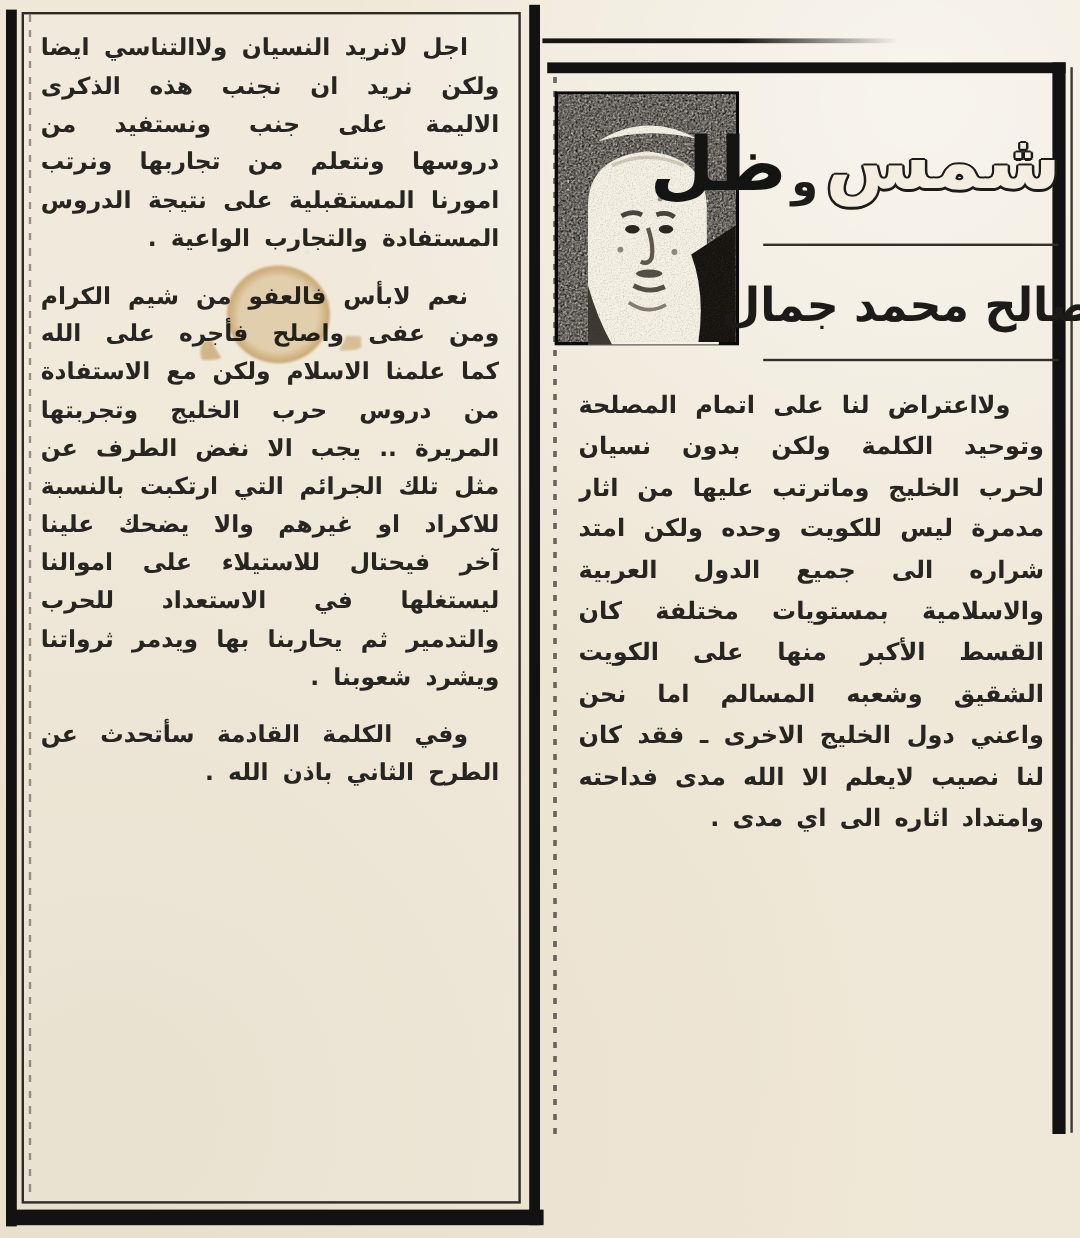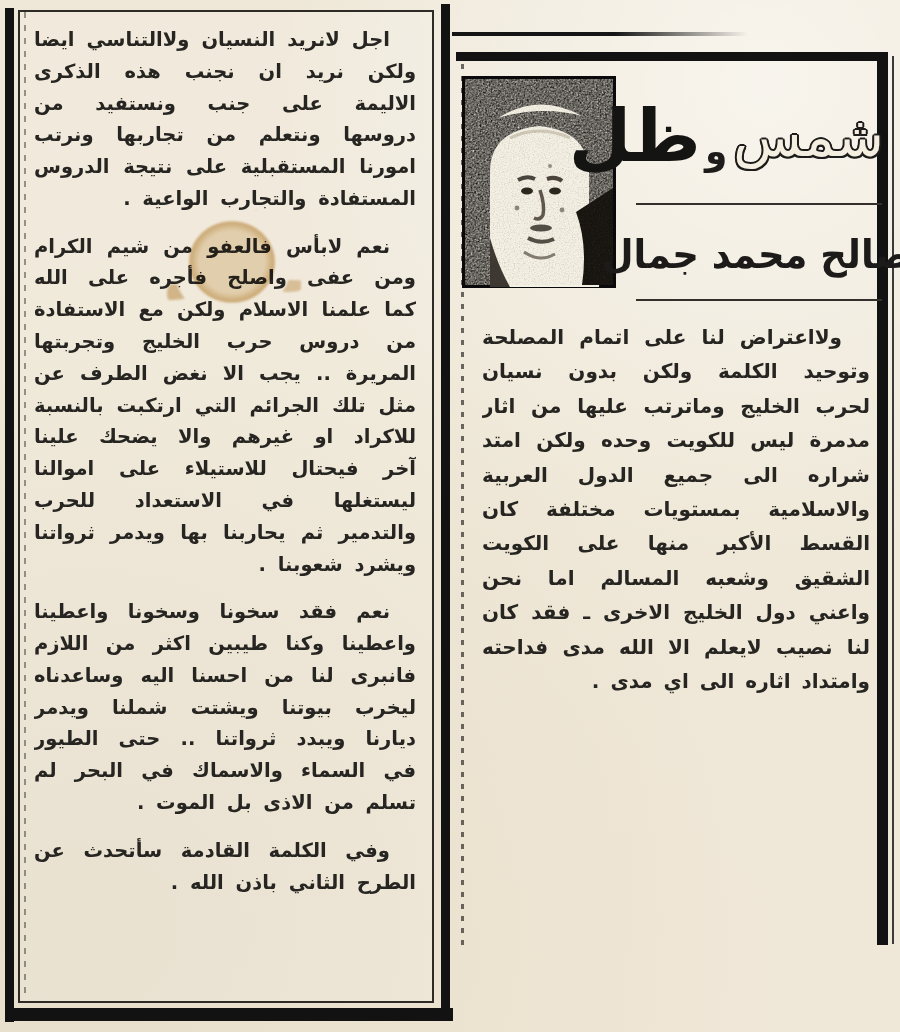--- a/index.html
+++ b/index.html
@@ -63,26 +63,26 @@
     opacity:.7;
   }
   
   .photo-wrap{left:462px;top:76px;width:154px;height:212px;}
   .title-block{
     left:628px;top:72px;width:256px;height:128px;
     direction:rtl;display:flex;align-items:center;justify-content:flex-start;
     color:#1d1c1a;white-space:nowrap;
   }
   .title-outline{
-    font-size:56px;font-weight:normal;color:#f3eee0;
+    font-size:64px;font-weight:bold;color:#f3eee0;
     text-shadow:2px 0 0 #1d1c1a,-2px 0 0 #1d1c1a,0 2px 0 #1d1c1a,0 -2px 0 #1d1c1a,
       1.5px 1.5px 0 #1d1c1a,-1.5px -1.5px 0 #1d1c1a,1.5px -1.5px 0 #1d1c1a,-1.5px 1.5px 0 #1d1c1a;
   }
   .title-waw{font-size:36px;font-weight:bold;margin:30px 6px 0 4px;}
-  .title-solid{font-size:72px;font-weight:bold;color:#141413;}
+  .title-solid{font-size:62px;font-weight:bold;color:#141413;}
   .mast-rule{width:246px;height:2px;background:#33302b;}
   .rule-1{left:636px;top:203px;}
   .rule-2{left:636px;top:299px;}
   .author-name{
     left:628px;top:212px;width:256px;height:84px;
     direction:rtl;display:flex;align-items:center;justify-content:center;
     font-size:37px;font-weight:bold;color:#1c1b19;white-space:nowrap;
     transform:scaleY(1.05);
   }
   
@@ -98,21 +98,20 @@
 <div class="abs bar bar-left"></div>
 <div class="abs bar bar-bottom"></div>
 <div class="abs bar bar-divider"></div>
 
 <div class="abs left-article"></div>
 <div class="abs left-dash-rule"></div>
 
 <div class="abs article-text left-text">
   <p>اجل لانريد النسيان ولاالتناسي ايضا ولكن نريد ان نجنب هذه الذكرى الاليمة على جنب ونستفيد من دروسها ونتعلم من تجاربها ونرتب امورنا المستقبلية على نتيجة الدروس المستفادة والتجارب الواعية .</p>
   <p>نعم لابأس فالعفو من شيم الكرام ومن عفى واصلح فأجره على الله كما علمنا الاسلام ولكن مع الاستفادة من دروس حرب الخليج وتجربتها المريرة .. يجب الا نغض الطرف عن مثل تلك الجرائم التي ارتكبت بالنسبة للاكراد او غيرهم والا يضحك علينا آخر فيحتال للاستيلاء على اموالنا ليستغلها في الاستعداد للحرب والتدمير ثم يحاربنا بها ويدمر ثرواتنا ويشرد شعوبنا .</p>
-  <p>نعم فقد سخونا وسخونا واعطينا واعطينا وكنا طيبين اكثر من اللازم فانبرى لنا من احسنا اليه وساعدناه ليخرب بيوتنا ويشتت شملنا ويدمر ديارنا ويبدد ثرواتنا .. حتى الطيور في السماء والاسماك في البحر لم تسلم من الاذى بل الموت .</p>
   <p>وفي الكلمة القادمة سأتحدث عن الطرح الثاني باذن الله .</p>
 </div>
 
 <div class="abs stain"></div>
 
 <div class="abs top-thin-rule"></div>
 <div class="abs bar rbox-top"></div>
 <div class="abs bar rbox-right-thick"></div>
 <div class="abs rbox-right-thin"></div>
 <div class="abs rbox-ruler"></div>

